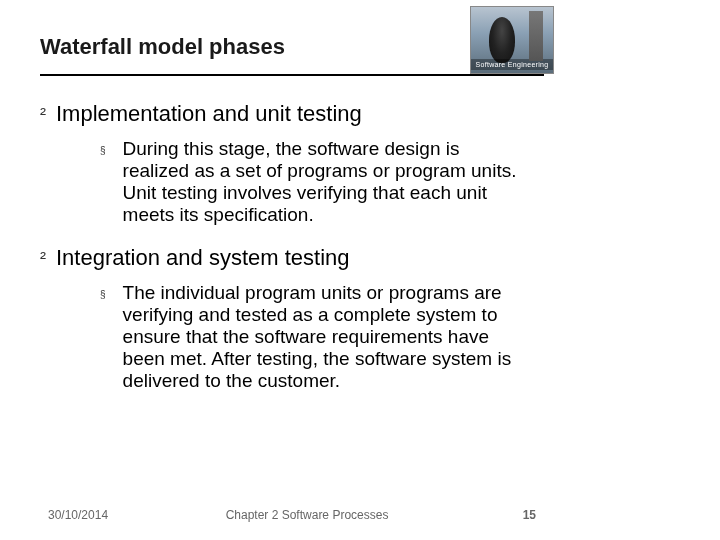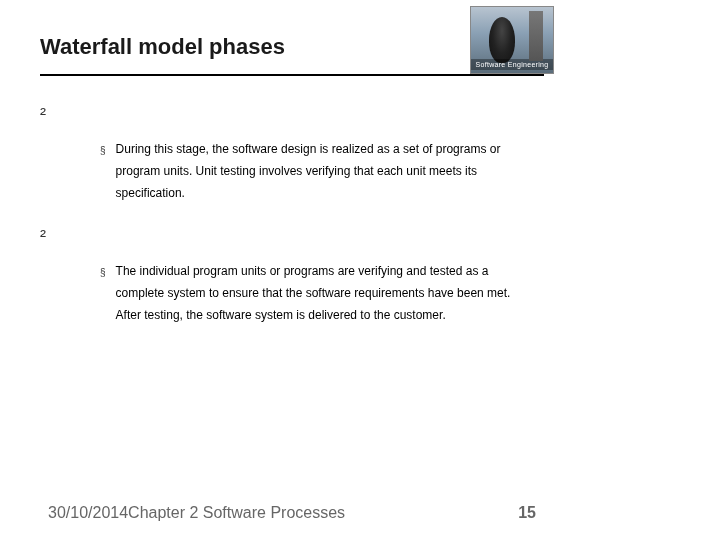--- a/index.html
+++ b/index.html
@@ -13,23 +13,23 @@
   .logo::after { content:""; position:absolute; top:4px; right:10px; width:14px; height:50px; background: linear-gradient(#777,#555); }
   .logo-label { position:absolute; left:0; right:0; bottom:3px; text-align:center; font-size:7px; color:#fff; background:rgba(0,0,0,.35); padding:2px 0; letter-spacing:.3px; }
   .content { padding: 24px 56px 0 40px; }
   .top-item { margin-bottom: 18px; }
   .top-line { display: flex; align-items: flex-start; gap: 10px; }
   .dia-bullet { font-size: 18px; line-height: 28px; color: #333; flex: 0 0 auto; }
   .top-text { font-size: 22px; line-height: 28px; }
   .sub-list { padding: 10px 0 0 60px; }
   .sub-line { display: flex; align-items: flex-start; gap: 10px; }
   .sq-bullet { font-size: 10px; line-height: 22px; color: #333; flex: 0 0 auto; padding-top: 2px; }
-  .sub-text { font-size: 12px; line-height: 22px; max-width: 540px; }
-  .footer { position: absolute; left: 0; right: 0; bottom: 18px; display: flex; justify-content: space-between; align-items: baseline; padding: 0 48px 0 48px; font-size: 16px; color: #666; }
-  .footer-center { flex: 1; }
+  .sub-text { font-size: 19px; line-height: 22px; max-width: 540px; margin-left: 7px; }
+  .footer { position: absolute; left: 0; right: 0; bottom: 18px; display: flex; justify-content: space-between; align-items: baseline; padding: 0 48px 0 48px; font-size: 12px; color: #666; }
+  .footer-center { flex: 1; text-align: center; }
   .footer-right { min-width: 30px; text-align: right; font-weight: bold; }
 </style>
 </head>
 <body>
 
 <div class="slide">
 
   <div class="logo">
     <div class="logo-label">Software Engineering</div>
   </div>
@@ -37,32 +37,34 @@
   <div class="header">
     <div class="title">Waterfall model phases</div>
   </div>
   <hr class="rule">
 
   <div class="content">
 
     <div class="top-item">
       <div class="top-line">
         <span class="dia-bullet">²</span>
+        <span class="top-text">Implementation and unit testing</span>
       </div>
       <div class="sub-list">
         <div class="sub-line">
           <span class="sq-bullet">§</span>
           <span class="sub-text">During this stage, the software design is realized as a set of programs or program units. Unit testing involves verifying that each unit meets its specification.</span>
         </div>
       </div>
     </div>
 
     <div class="top-item">
       <div class="top-line">
         <span class="dia-bullet">²</span>
+        <span class="top-text">Integration and system testing</span>
       </div>
       <div class="sub-list">
         <div class="sub-line">
           <span class="sq-bullet">§</span>
           <span class="sub-text">The individual program units or programs are verifying and tested as a complete system to ensure that the software requirements have been met. After testing, the software system is delivered to the customer.</span>
         </div>
       </div>
     </div>
 
   </div>

